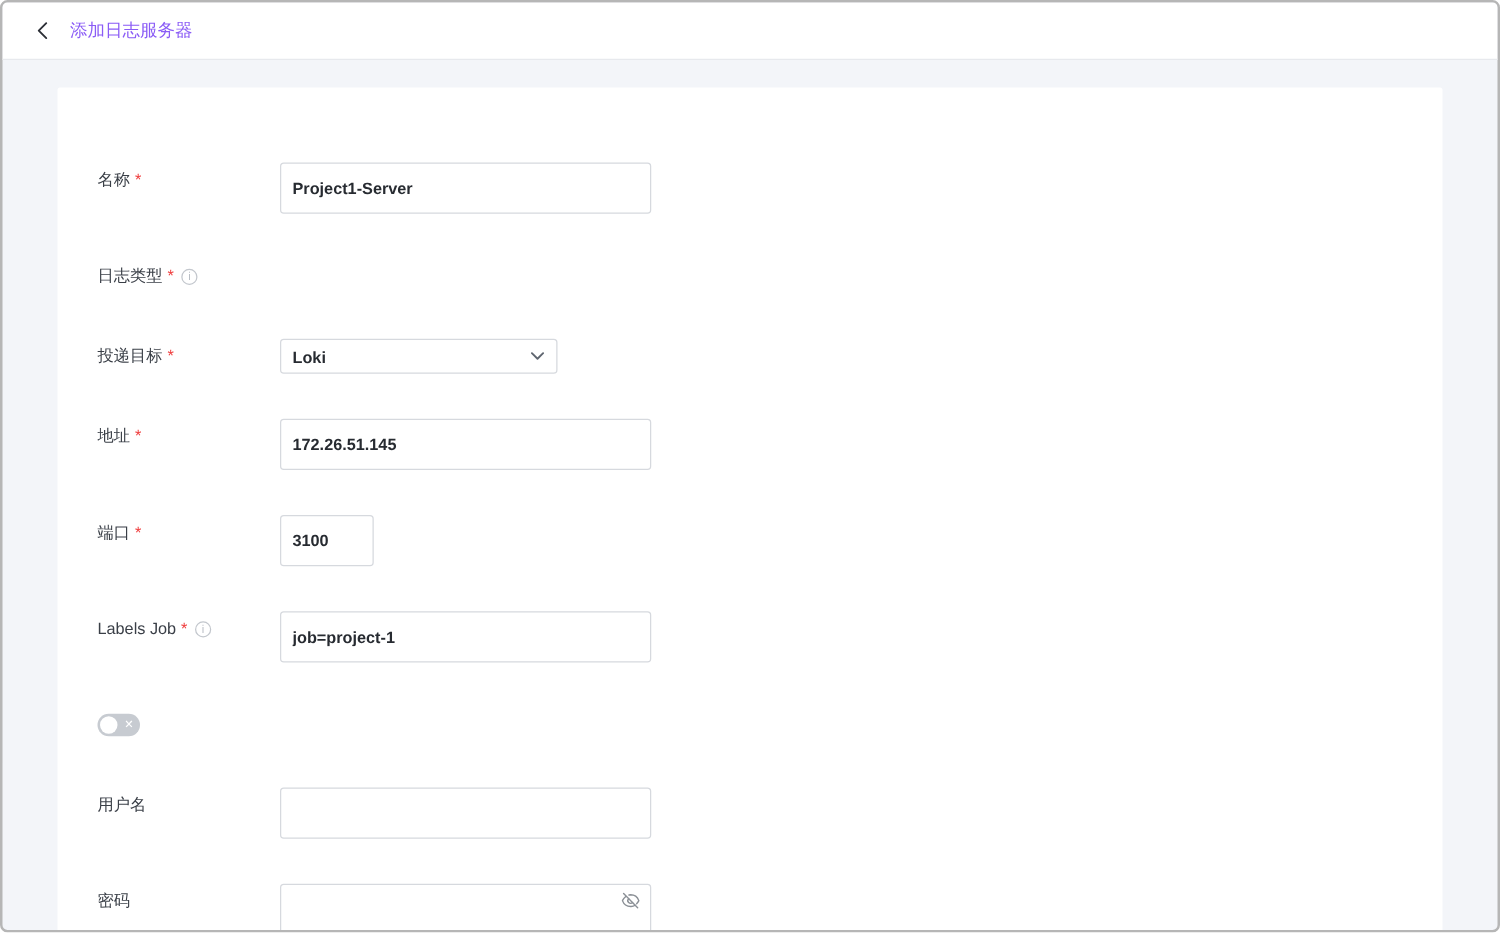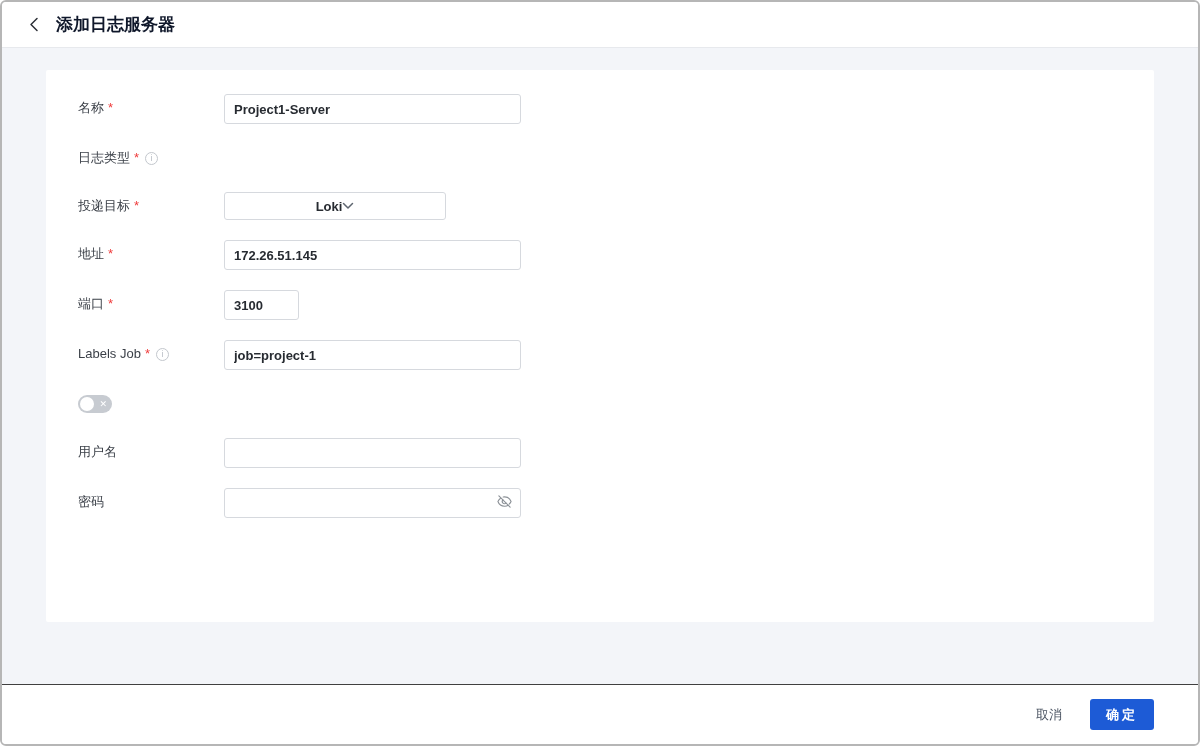--- a/index.html
+++ b/index.html
@@ -17,42 +17,42 @@
     border:2px solid #b6b6b6;border-radius:6px;
     overflow:hidden;display:flex;flex-direction:column;
     background:#f3f5f9;
   }
   
   .topbar{
     flex:0 0 46px;background:#fff;border-bottom:1px solid #e7e9ed;
     display:flex;align-items:center;padding:0 24px;gap:14px;
   }
   .back-btn{display:inline-flex;align-items:center;justify-content:center;width:16px;height:16px;cursor:pointer;}
-  .page-title{font-size:17px;font-weight:700;color:#0f172a;}
+  .page-title{font-size:14px;font-weight:400;color:#8b5cf6;}
   
   .page{flex:1 1 auto;padding:22px 44px 0;}
   .card{
     background:#fff;border-radius:2px;
     padding:24px 32px 26px;min-height:552px;
   }
-  .form-row{display:flex;align-items:flex-start;margin-bottom:20px;min-height:28px;}
+  .form-row{display:flex;align-items:flex-start;margin-bottom:20px;min-height:28px;margin-top:36px;}
   .row-label{
     flex:0 0 146px;font-size:13px;color:#3a3f47;line-height:28px;
     display:flex;align-items:center;
   }
   .req{color:var(--danger);margin-left:4px;font-size:13px;line-height:28px;}
   .ico-info{
     display:inline-flex;align-items:center;justify-content:center;
     width:13px;height:13px;margin-left:6px;border:1px solid #c3c7cd;border-radius:50%;
     color:#b9bec5;font-size:9px;line-height:1;font-style:normal;
   }
   .ico-info::before{content:"i";}
   .row-control{display:flex;align-items:flex-end;}
   .txt-input{
-    height:30px;width:297px;border:1px solid #d6d9de;border-radius:3px;
+    height:41px;width:297px;border:1px solid #d6d9de;border-radius:3px;
     padding:0 9px;font-size:13px;font-weight:600;color:#272b31;background:#fff;outline:none;
     font-family:"Liberation Sans","DejaVu Sans",sans-serif;
   }
   .txt-input.short{width:75px;}
   textarea.txt-area{
     width:297px;height:70px;border:1px solid #d6d9de;border-radius:3px;
     padding:5px 9px;font-size:13px;color:#272b31;resize:both;outline:none;
     font-family:"Liberation Sans","DejaVu Sans",sans-serif;
   }
   .counter{font-size:12px;color:#9ca1a8;margin-left:7px;line-height:14px;}
@@ -62,21 +62,21 @@
   .radio{
     width:16px;height:16px;border-radius:50%;border:1px solid #c3c7cd;background:#fff;
     display:inline-flex;align-items:center;justify-content:center;
   }
   .radio.checked{border-color:var(--accent);}
   .radio.checked::after{content:"";width:8px;height:8px;border-radius:50%;background:var(--accent);}
   .radio-label{font-size:13px;font-weight:700;color:#23272e;}
   
   .select{
     width:222px;height:28px;border:1px solid #d6d9de;border-radius:3px;background:#fff;
-    display:flex;align-items:center;justify-content:center;padding:0 9px;cursor:pointer;
+    display:flex;align-items:center;justify-content:space-between;padding:0 9px;cursor:pointer;
   }
   .select-value{font-size:13px;font-weight:600;color:#272b31;}
   
   .toggle-wrap{height:28px;display:flex;align-items:center;}
   .toggle{
     position:relative;width:34px;height:18px;border-radius:9px;background:#c7cbd1;cursor:pointer;
   }
   .toggle .knob{
     position:absolute;left:2px;top:2px;width:14px;height:14px;border-radius:50%;background:#fff;
   }

